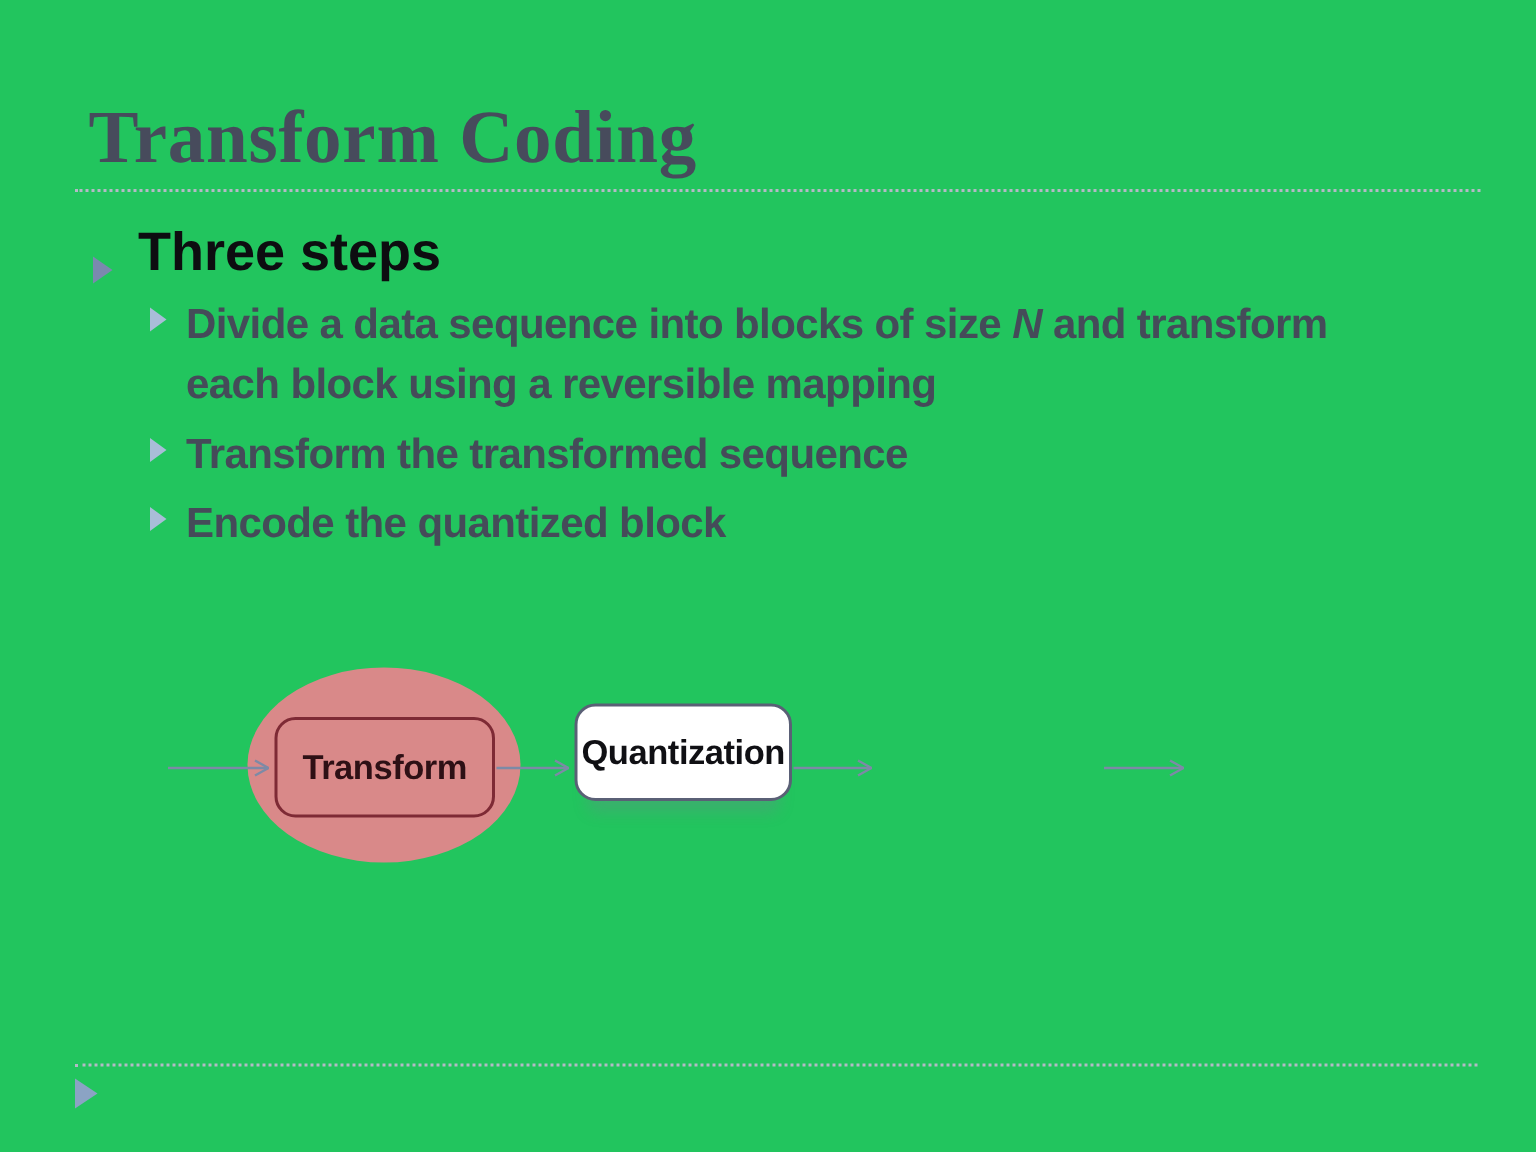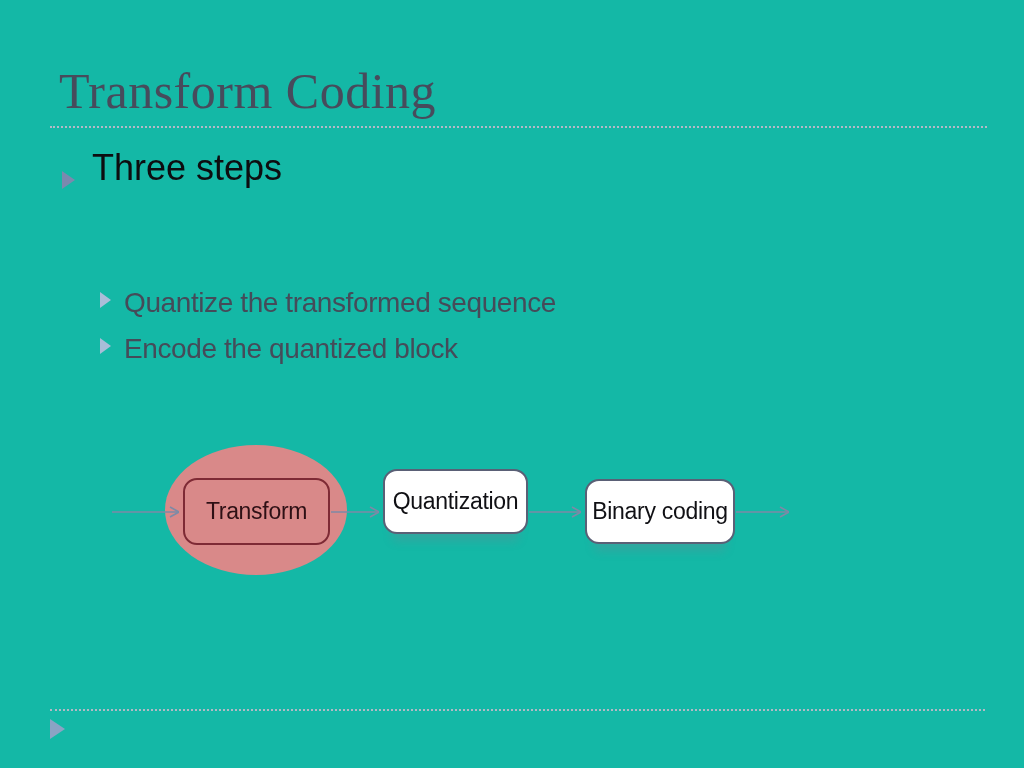--- a/index.html
+++ b/index.html
@@ -11,21 +11,22 @@
     width: 1024px;
     height: 768px;
     position: relative;
     overflow: hidden;
     font-family: "Liberation Sans", sans-serif;
   }
 
   .slide {
     position: absolute;
     inset: 0;
-    background: #14b8a6;
+    background: #22c55e;
+    font-weight: bold;
   }
 
   
   .slide-title {
     position: absolute;
     left: 59px;
     top: 64px;
     font-family: "Liberation Serif", "DejaVu Serif", serif;
     font-size: 50px;
     letter-spacing: 0.5px;
@@ -148,24 +149,28 @@
 <div class="slide">
 
   <div class="slide-title">Transform Coding</div>
   <div class="dotted-sep top"></div>
 
   <div class="bullet-l1">
     <span class="tri-l1"></span>
     <span class="txt">Three steps</span>
   </div>
 
+  <div class="bullet-l2 item1">
+    <span class="tri-l2"></span>
+    <span class="txt"><span>Divide a data sequence into blocks of size </span><span class="italic-n">N</span><span> and transform each block using a reversible mapping</span></span>
+  </div>
 
   <div class="bullet-l2 item2">
     <span class="tri-l2"></span>
-    <span class="txt">Quantize the transformed sequence</span>
+    <span class="txt">Transform the transformed sequence</span>
   </div>
 
   <div class="bullet-l2 item3">
     <span class="tri-l2"></span>
     <span class="txt">Encode the quantized block</span>
   </div>
 
   <div class="diagram">
     <svg width="850" height="150" viewBox="0 0 850 150">
       <defs>
@@ -181,21 +186,18 @@
         <line x1="736" y1="72" x2="789" y2="72" marker-end="url(#openArrow)"></line>
       </g>
     </svg>
 
     <div class="flow-box transform">
       <span>Transform</span>
     </div>
     <div class="flow-box white quantization">
       <span>Quantization</span>
     </div>
-    <div class="flow-box white binary">
-      <span>Binary coding</span>
-    </div>
   </div>
 
   <div class="dotted-sep bottom"></div>
   <div class="footer-arrow"></div>
 
 </div>
 
 </body></html>

